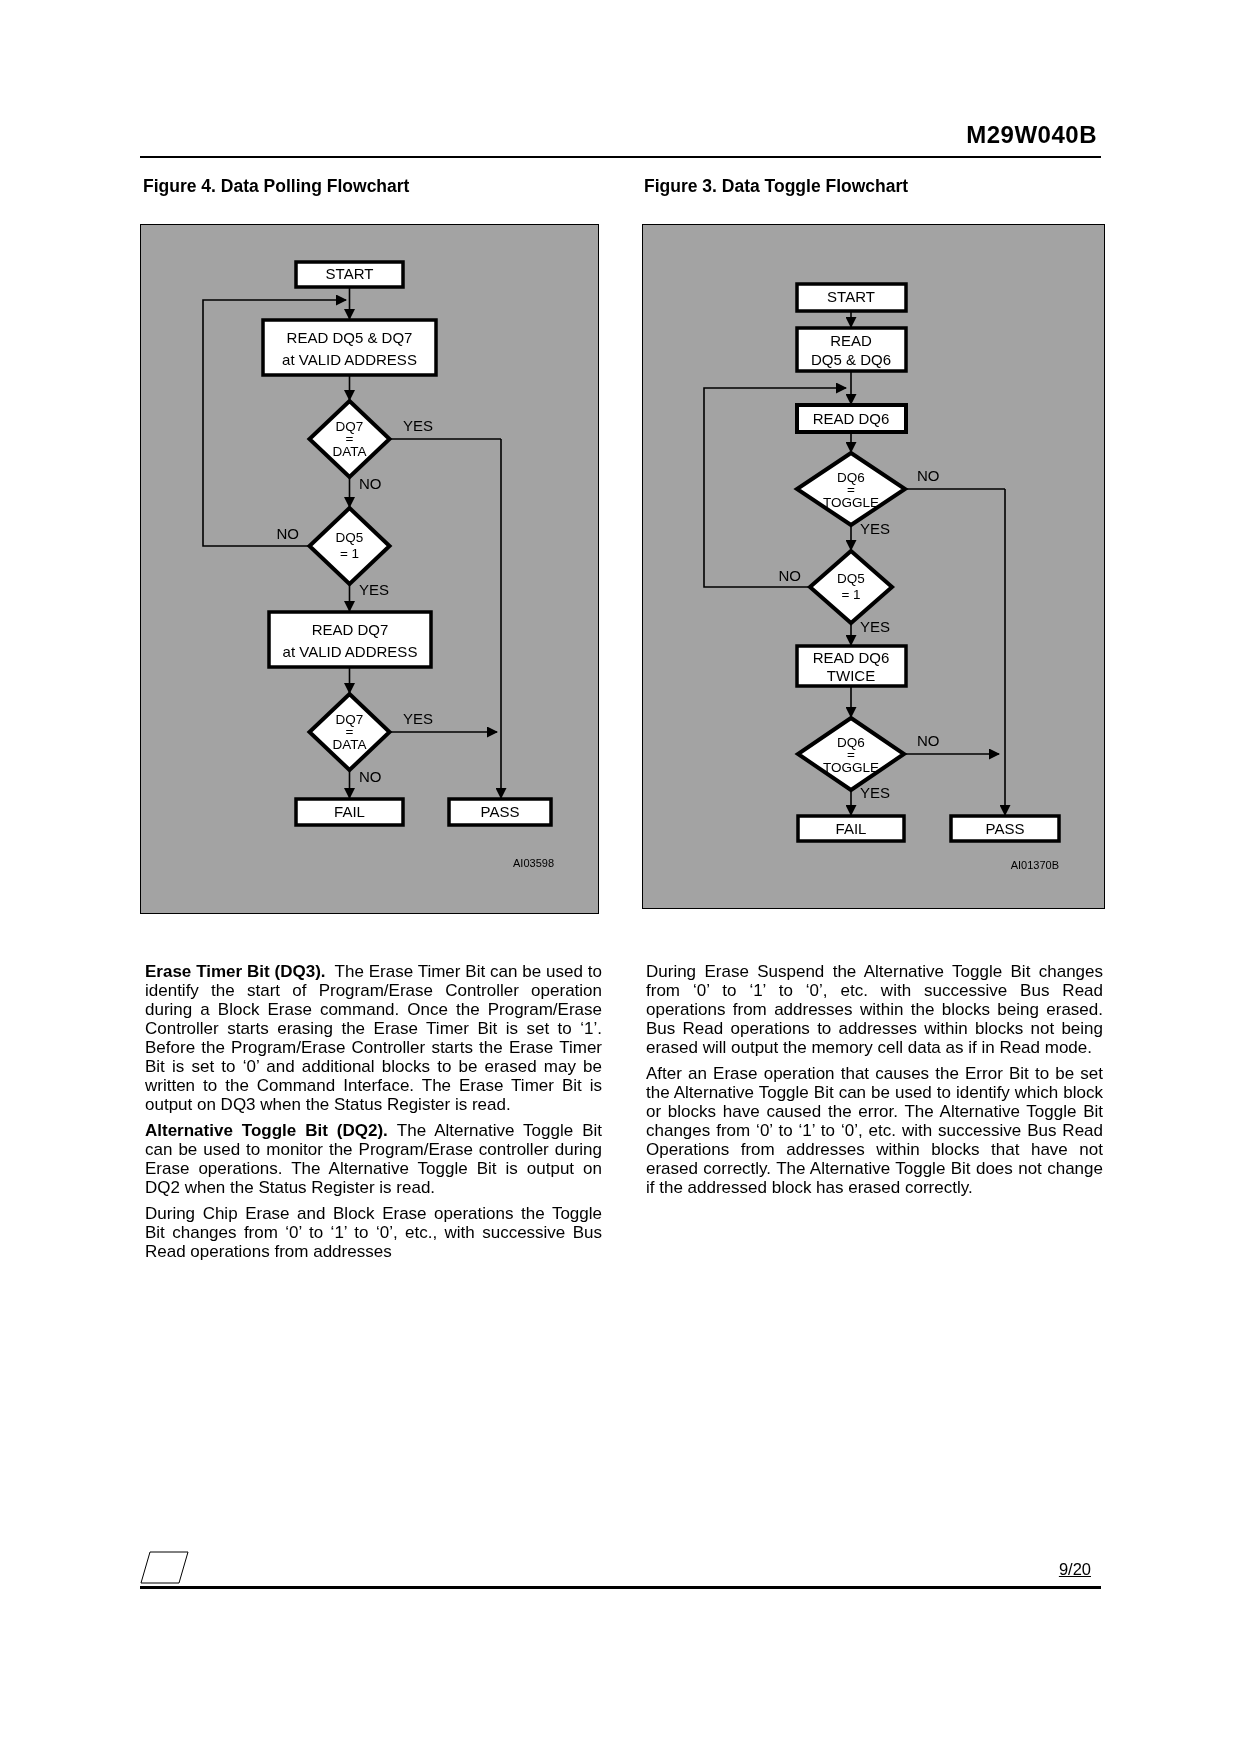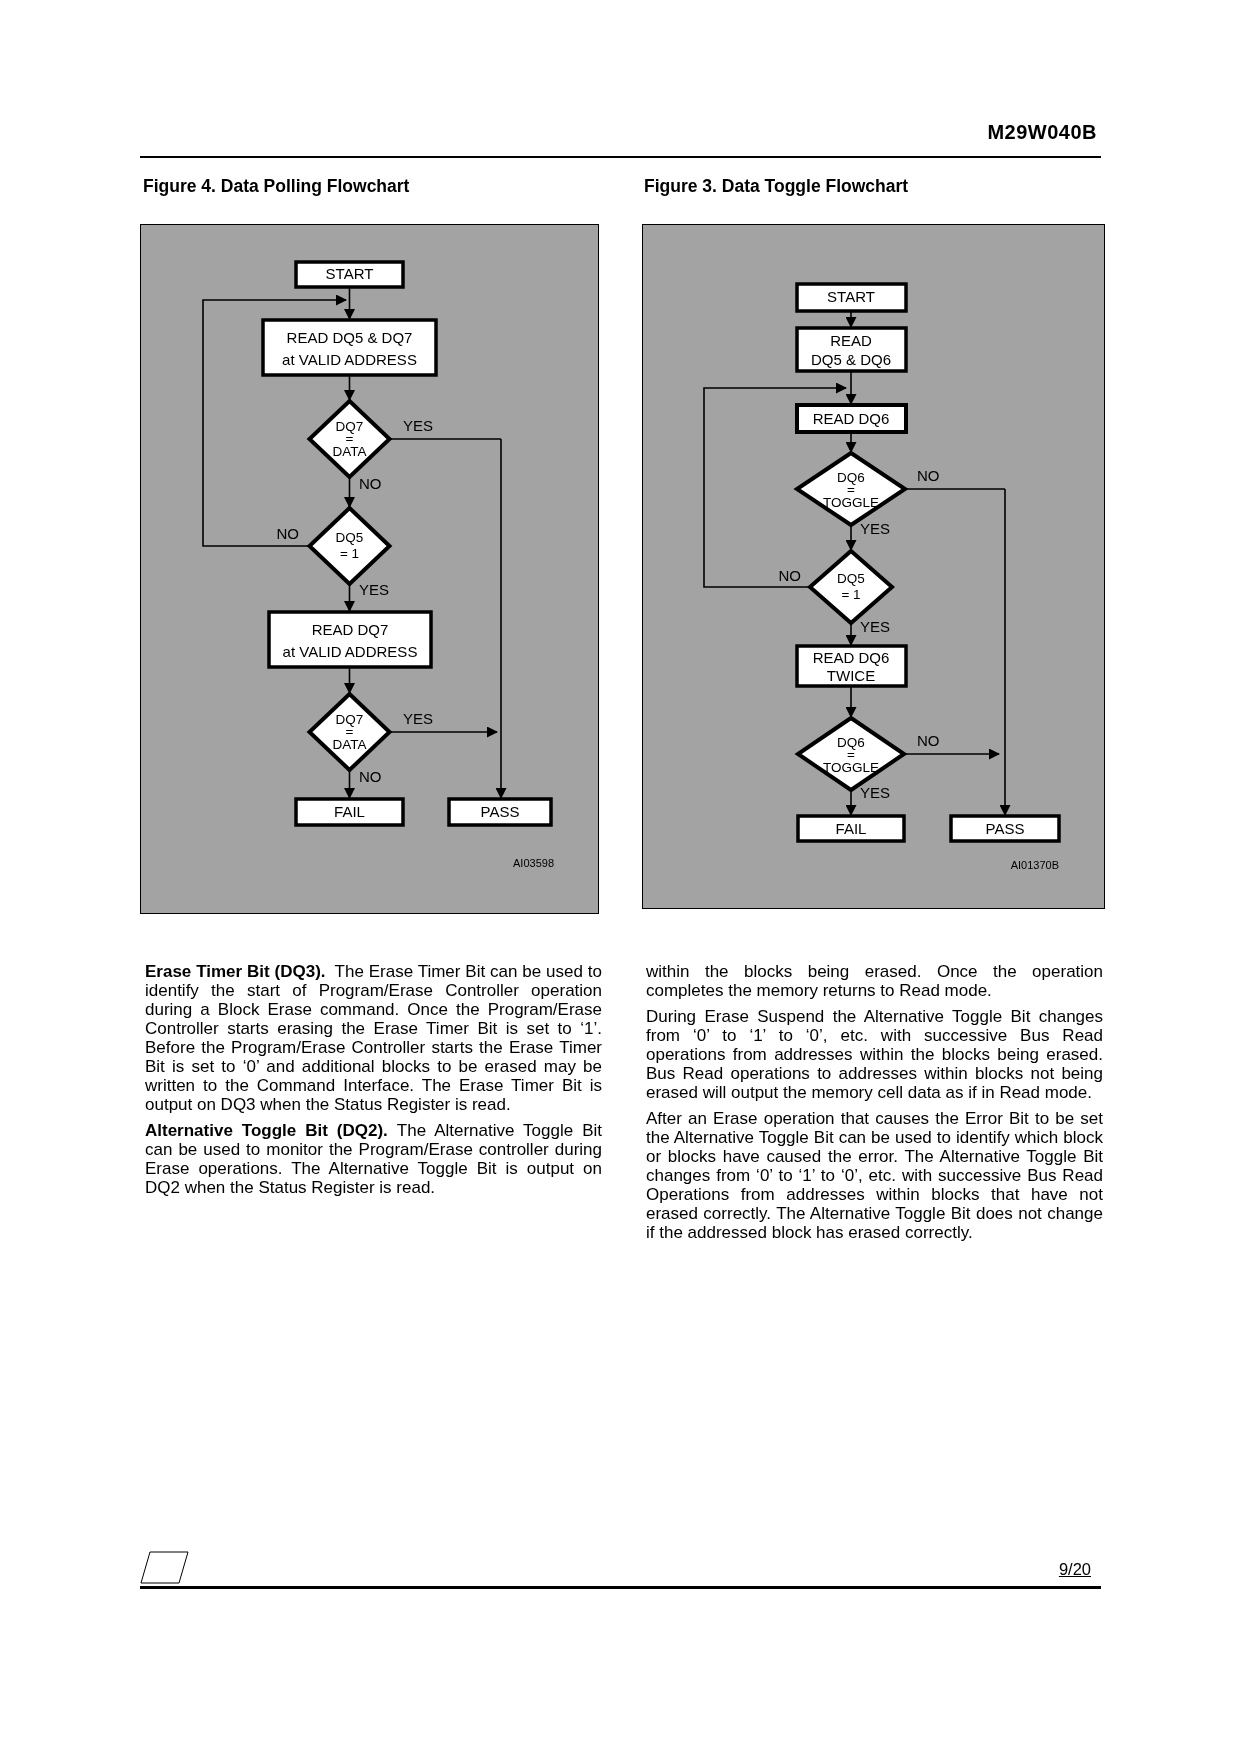--- a/index.html
+++ b/index.html
@@ -1,18 +1,18 @@
 <!DOCTYPE html>
 <html><head>
 <meta charset="utf-8">
 <style>
   html,body{margin:0;padding:0;background:#ffffff;}
   body{width:1240px;height:1754px;position:relative;font-family:"Liberation Sans",sans-serif;color:#000;}
   .abs{position:absolute;}
-  .doc-number{top:121px;right:143px;font-size:20px;font-weight:bold;letter-spacing:.5px;}
+  .doc-number{top:121px;right:143px;font-size:24px;font-weight:bold;letter-spacing:.5px;}
   .header-rule{top:156px;left:140px;width:961px;height:2px;background:#000;}
   .fig-title{top:176px;font-size:17.5px;font-weight:bold;}
   #fig4-title{left:143px;text-align:center;}
   #fig5-title{left:644px;}
   .fig-frame{border:1.5px solid #000;background:#a3a3a3;}
   #fig4-frame{left:140px;top:224px;width:457px;height:688px;}
   #fig5-frame{left:642px;top:224px;width:461px;height:683px;}
   .fig-frame svg{position:absolute;left:0;top:0;}
   .node-text{font-size:15px;fill:#000;}
   .dia-text{font-size:13.5px;fill:#000;}
@@ -184,23 +184,23 @@
       <rect class="box" x="308" y="591" width="108" height="25"></rect>
       <text class="node-text" x="362" y="609" text-anchor="middle">PASS</text>
     </g>
     <text class="aid-text" x="416" y="644" text-anchor="end">AI01370B</text>
   </svg>
 </div>
 
 <div class="col" id="col-left">
   <p><span class="sect-head">Erase Timer Bit (DQ3).</span><span>The Erase Timer Bit can be used to identify the start of Program/Erase Controller operation during a Block Erase command. Once the Program/Erase Controller starts erasing the Erase Timer Bit is set to ‘1’. Before the Program/Erase Controller starts the Erase Timer Bit is set to ‘0’ and additional blocks to be erased may be written to the Command Interface. The Erase Timer Bit is output on DQ3 when the Status Register is read.</span></p>
   <p><span class="sect-head">Alternative Toggle Bit (DQ2).</span><span>The Alternative Toggle Bit can be used to monitor the Program/Erase controller during Erase operations. The Alternative Toggle Bit is output on DQ2 when the Status Register is read.</span></p>
+  <p><span>During Chip Erase and Block Erase operations the Toggle Bit changes from ‘0’ to ‘1’ to ‘0’, etc., with successive Bus Read operations from addresses</span></p>
 </div>
 <div class="col" id="col-right">
-  <p><span>within the blocks being erased. Once the operation completes the memory returns to Read mode.</span></p>
   <p><span>During Erase Suspend the Alternative Toggle Bit changes from ‘0’ to ‘1’ to ‘0’, etc. with successive Bus Read operations from addresses within the blocks being erased. Bus Read operations to addresses within blocks not being erased will output the memory cell data as if in Read mode.</span></p>
   <p><span>After an Erase operation that causes the Error Bit to be set the Alternative Toggle Bit can be used to identify which block or blocks have caused the error. The Alternative Toggle Bit changes from ‘0’ to ‘1’ to ‘0’, etc. with successive Bus Read Operations from addresses within blocks that have not erased correctly. The Alternative Toggle Bit does not change if the addressed block has erased correctly.</span></p>
 </div>
 
 <div class="abs" id="st-logo">
   <svg width="50" height="36" viewBox="0 0 50 36">
     <polygon points="10,2 48,2 39,33 1,33" fill="#000"></polygon>
     <text x="14" y="26" transform="skewX(-14)" font-size="20" font-weight="bold" font-style="italic" fill="#fff" font-family="Liberation Sans, sans-serif">ST</text>
   </svg>
 </div>

